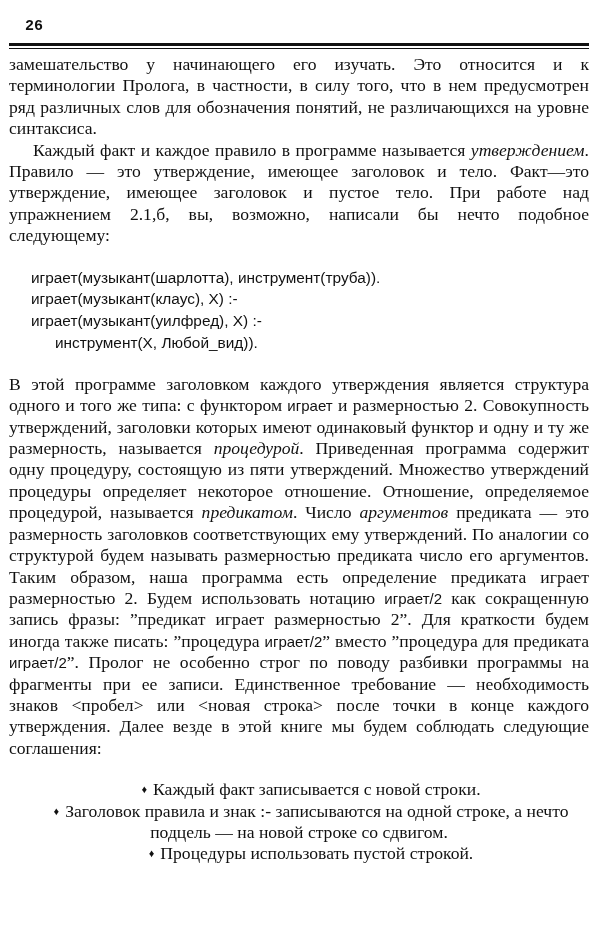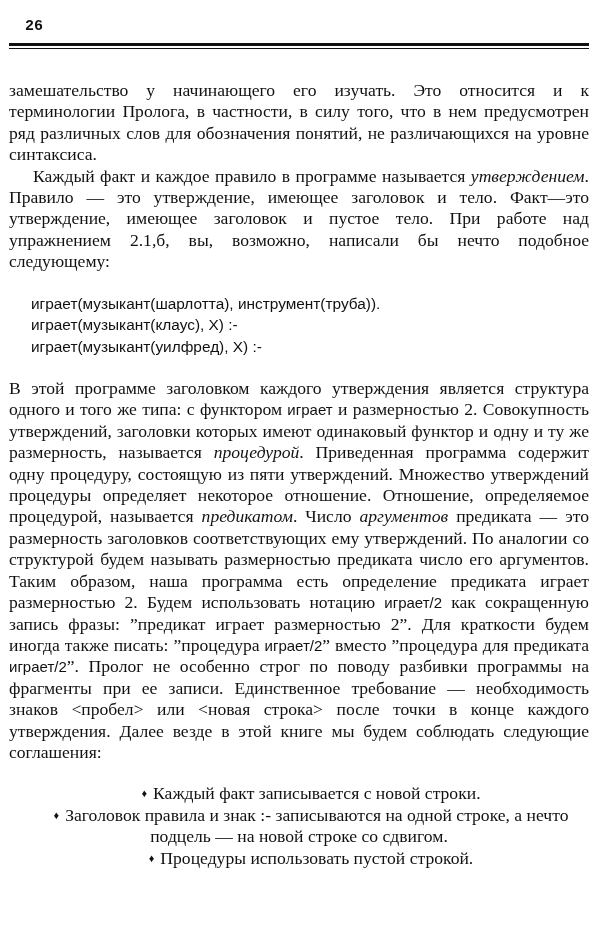--- a/index.html
+++ b/index.html
@@ -11,21 +11,21 @@
     .page { position: absolute; left: 9px; top: 0; width: 580px; }
     .page-num {
       position: absolute; left: 16px; top: 18px;
       font-family: Liberation Mono, monospace; font-weight: bold; font-size: 15px;
     }
     .rule { position: absolute; left: 0; top: 43px; width: 580px; }
     .rule .thick { height: 3px; background: #111; }
     .rule .thin { height: 1px; background: #111; margin-top: 2px; }
     .body-text {
       position: absolute; left: 0; top: 54px; width: 580px;
-      font-size: 17.6px; line-height: 21.4px; text-align: justify; margin-top: 26px;
+      font-size: 17.6px; line-height: 21.4px; text-align: justify;
     }
     .para { margin: 0; text-align: justify; }
     .indent { text-indent: 24px; }
     .ital { font-style: italic; }
     .mono {
       font-family: "Liberation Sans", "DejaVu Sans", sans-serif;
       font-size: 15px;
     }
     .code {
       margin: 20px 0 20px 22px;
@@ -50,20 +50,21 @@
 
   <div class="body-text">
     <p class="para">замешательство у начинающего его изучать. Это относится и к терминологии Пролога, в частности, в силу того, что в нем предусмотрен ряд различных слов для обозначения понятий, не различающихся на уровне синтаксиса.</p>
 
     <p class="para indent"><span>Каждый факт и каждое правило в программе называется </span><span class="ital">утверждением</span><span>. Правило — это утверждение, имеющее заголовок и тело. Факт—это утверждение, имеющее заголовок и пустое тело. При работе над упражнением 2.1,б, вы, возможно, написали бы нечто подобное следующему:</span></p>
 
     <div class="code">
       <div class="line">играет(музыкант(шарлотта), инструмент(труба)).</div>
       <div class="line">играет(музыкант(клаус), X) :-</div>
       <div class="line">играет(музыкант(уилфред), X) :-</div>
+      <div class="line sub">инструмент(X, Любой_вид)).</div>
     </div>
 
     <p class="para"><span>В этой программе заголовком каждого утверждения является структура одного и того же типа: с функтором </span><span class="mono">играет</span><span> и размерностью 2. Совокупность утверждений, заголовки которых имеют одинаковый функтор и одну и ту же размерность, называется </span><span class="ital">процедурой</span><span>. Приведенная программа содержит одну процедуру, состоящую из пяти утверждений. Множество утверждений процедуры определяет некоторое отношение. Отношение, определяемое процедурой, называется </span><span class="ital">предикатом</span><span>. Число </span><span class="ital">аргументов</span><span> предиката — это размерность заголовков соответствующих ему утверждений. По аналогии со структурой будем называть размерностью предиката число его аргументов. Таким образом, наша программа есть определение предиката играет размерностью 2. Будем использовать нотацию </span><span class="mono">играет/2</span><span> как сокращенную запись фразы: ”предикат играет размерностью 2”. Для краткости будем иногда также писать: ”процедура </span><span class="mono">играет/2</span><span>” вместо ”процедура для предиката </span><span class="mono">играет/2</span><span>”. Пролог не особенно строг по поводу разбивки программы на фрагменты при ее записи. Единственное требование — необходимость знаков &lt;пробел&gt; или &lt;новая строка&gt; после точки в конце каждого утверждения. Далее везде в этой книге мы будем соблюдать следующие соглашения:</span></p>
 
     <div class="bullets">
       <div class="bullet"><span class="diamond">♦</span><span>Каждый факт записывается с новой строки.</span></div>
       <div class="bullet"><span class="diamond">♦</span><span>Заголовок правила и знак :- записываются на одной строке, а нечто подцель — на новой строке со сдвигом.</span></div>
       <div class="bullet"><span class="diamond">♦</span><span>Процедуры использовать пустой строкой.</span></div>
     </div>
 

